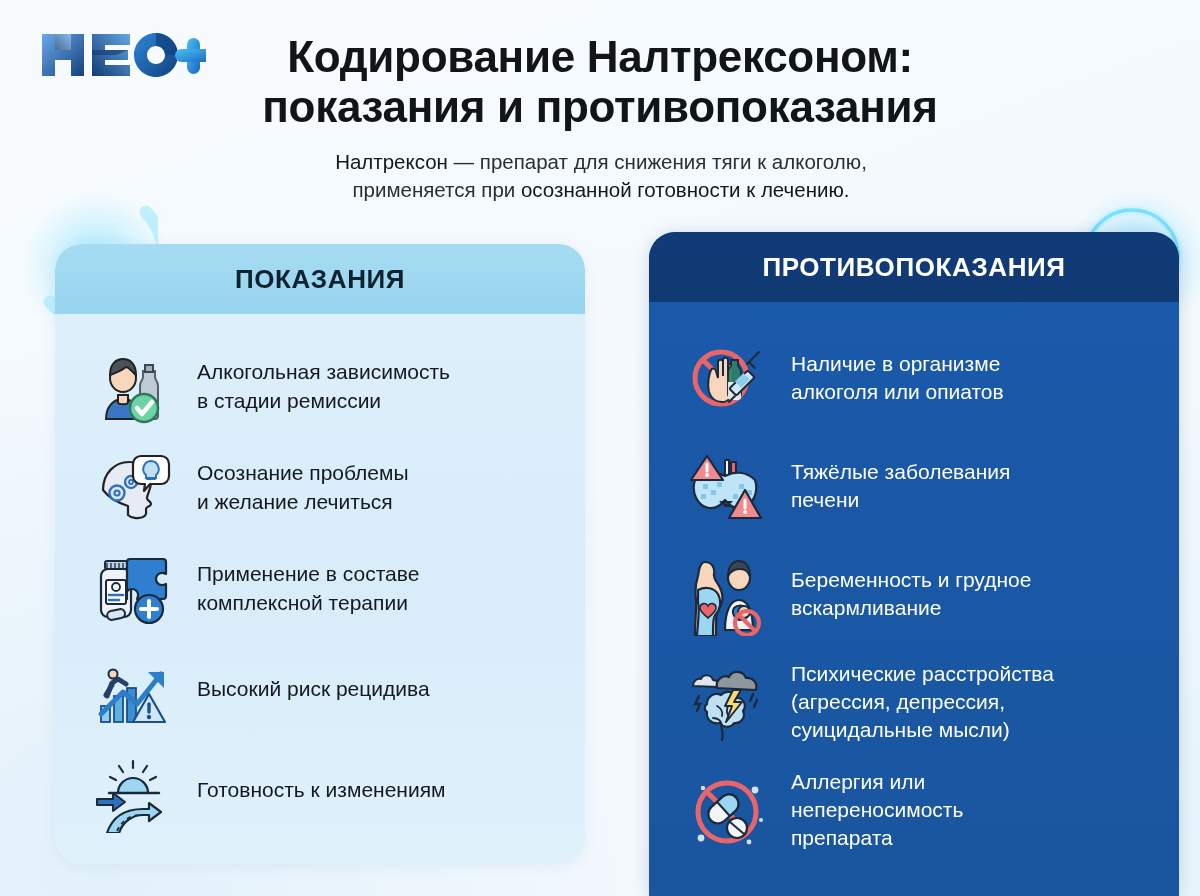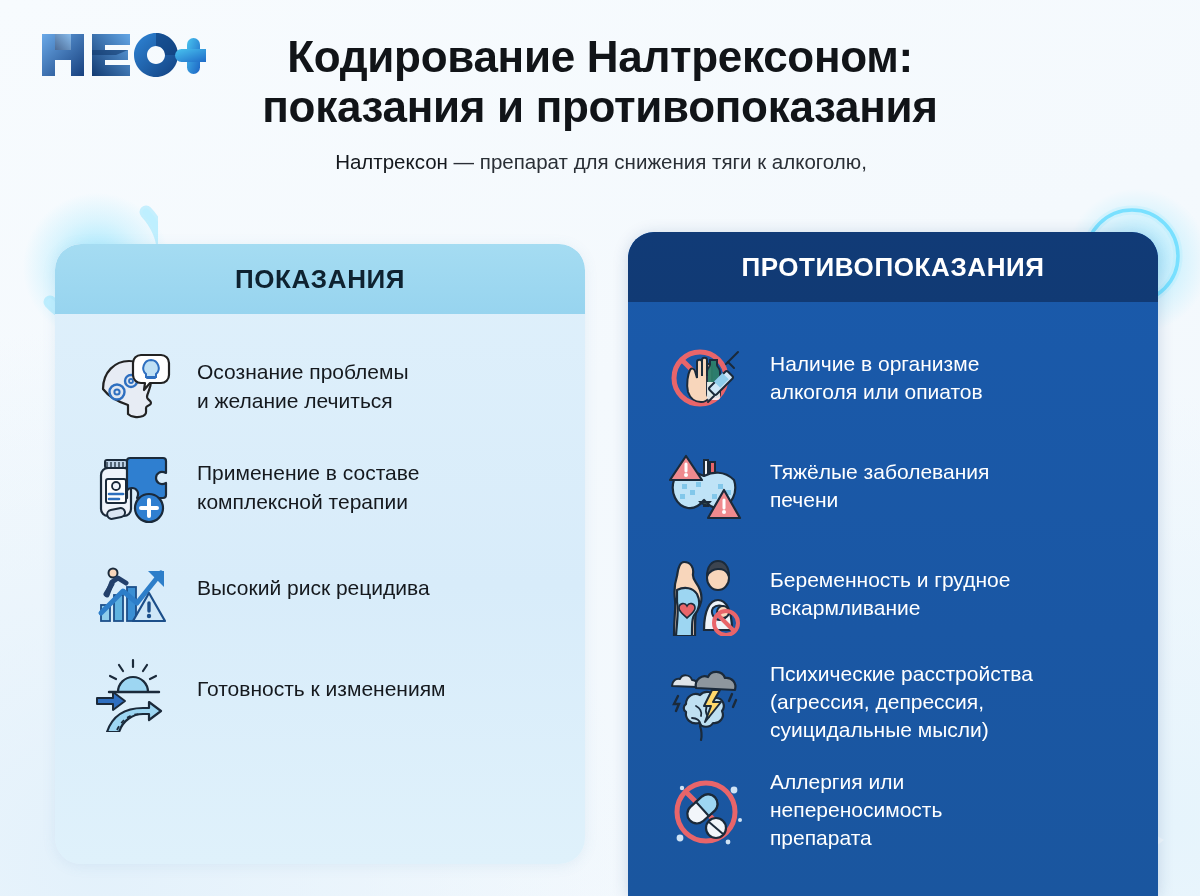--- a/index.html
+++ b/index.html
@@ -32,21 +32,21 @@
 
   
   .card{position:absolute;overflow:hidden;}
   .card-left{
     left:55px;top:244px;width:530px;height:620px;
     border-radius:26px;
     background:linear-gradient(180deg,#dff0fb 0%,#d8ecfa 55%,#dff1fb 100%);
     box-shadow:0 2px 14px rgba(80,140,190,.10);
   }
   .card-right{
-    left:628px;top:232px;width:530px;height:664px;
+    left:649px;top:232px;width:530px;height:664px;
     border-radius:26px 26px 0 0;
     background:linear-gradient(180deg,#1a5aab 0%,#1a57a4 60%,#1a569f 100%);
     box-shadow:0 2px 16px rgba(20,60,120,.18);
   }
   .card-head{
     position:relative;height:70px;display:flex;align-items:center;justify-content:center;
   }
   .card-left .card-head{
     background:linear-gradient(180deg,#a5dcf2 0%,#97d4ef 100%);
     border-radius:26px 26px 0 0;
@@ -128,20 +128,21 @@
     </svg>
   </div>
 
   <div class="title">
     <div>Кодирование Налтрексоном:</div>
     <div>показания и противопоказания</div>
   </div>
 
   <div class="subtitle">
     <div><b>Налтрексон</b><span> — препарат для снижения тяги к алкоголю,</span></div>
+    <div><span>применяется при </span><b>осознанной готовности к лечению.</b></div>
   </div>
 
   <svg class="deco deco-arc" viewBox="0 0 130 130">
     <path d="M118 14 A58 58 0 0 1 22 104" fill="none" stroke="#eafaff" stroke-width="7" stroke-linecap="round" opacity=".95"></path>
     <path d="M118 14 A58 58 0 0 1 22 104" fill="none" stroke="#5fd9ff" stroke-width="13" stroke-linecap="round" opacity=".32"></path>
   </svg>
 
   <svg class="deco deco-ring" viewBox="0 0 120 120">
     <circle cx="60" cy="60" r="46" fill="none" stroke="#5fd9ff" stroke-width="3.5" opacity=".9"></circle>
     <circle cx="60" cy="60" r="46" fill="none" stroke="#9eeaff" stroke-width="9" opacity=".25"></circle>
@@ -150,20 +151,38 @@
   <svg class="deco deco-tri" viewBox="0 0 74 74">
     <path d="M6 10 L46 34 L10 62 Z" fill="#ffffff" opacity=".85"></path>
   </svg>
 
   <div class="card card-left">
     <div class="card-head">
       <div class="card-head-title">ПОКАЗАНИЯ</div>
     </div>
     <div class="items">
 
+      <div class="item">
+        <div class="ico">
+          <svg viewBox="0 0 84 84">
+            <path d="M50 26 h12 v6 c0 3 3 4 3 9 v30 c0 2-1 3-3 3 h-12 c-2 0-3-1-3-3 V41 c0-5 3-6 3-9 Z" fill="#b9c6cf" stroke="#3b4650" stroke-width="2" opacity=".85"></path>
+            <path d="M52 20 h8 v7 h-8 Z" fill="#9fb0bb" stroke="#3b4650" stroke-width="2"></path>
+            <ellipse cx="30" cy="33" rx="13" ry="14" fill="#f8d6bb" stroke="#222" stroke-width="2"></ellipse>
+            <path d="M17 30 c0-11 6-16 13-16 s13 5 13 16 c-4-3-7-8-10-8 -5 4-10 6-16 8 Z" fill="#4a5157" stroke="#222" stroke-width="2"></path>
+            <path d="M13 74 c0-13 8-20 17-20 s17 7 17 20 Z" fill="#3a76c4" stroke="#222" stroke-width="2"></path>
+            <path d="M25 50 h10 v7 c0 3-10 3-10 0 Z" fill="#f8d6bb" stroke="#222" stroke-width="2"></path>
+            <circle cx="51" cy="63" r="14" fill="#6fd2a4" stroke="#2b7a58" stroke-width="2.5"></circle>
+            <path d="M44 63 l5 6 l10 -12" fill="none" stroke="#fff" stroke-width="4.5" stroke-linecap="round" stroke-linejoin="round"></path>
+          </svg>
+        </div>
+        <div class="item-text">
+          <div>Алкогольная зависимость</div>
+          <div>в стадии ремиссии</div>
+        </div>
+      </div>
 
       <div class="item">
         <div class="ico">
           <svg viewBox="0 0 84 84">
             <path d="M10 44 c0-17 12-28 26-28 c13 0 22 9 22 20 c0 8-4 12-4 16 c0 3 4 3 4 6 c0 3-5 2-5 5 c0 4 1 6-3 8 c-5 2-12 1-15-2 l0-9 c-9-3-19-8-25-16 Z" fill="#e7ecf4" stroke="#222" stroke-width="2.2" stroke-linejoin="round"></path>
             <circle cx="24" cy="47" r="7.5" fill="#dfe6f0" stroke="#2e6fc0" stroke-width="2.4"></circle>
             <circle cx="24" cy="47" r="2.6" fill="#dfe6f0" stroke="#2e6fc0" stroke-width="2"></circle>
             <circle cx="38" cy="36" r="6" fill="#dfe6f0" stroke="#2e6fc0" stroke-width="2.4"></circle>
             <circle cx="38" cy="36" r="2" fill="#dfe6f0" stroke="#2e6fc0" stroke-width="1.8"></circle>
             <path d="M48 10 h20 a8 8 0 0 1 8 8 v12 a8 8 0 0 1 -8 8 h-11 l-6 7 l1 -7 h-4 a8 8 0 0 1 -8 -8 V18 a8 8 0 0 1 8 -8 Z" fill="#fff" stroke="#222" stroke-width="2.2" stroke-linejoin="round"></path>

